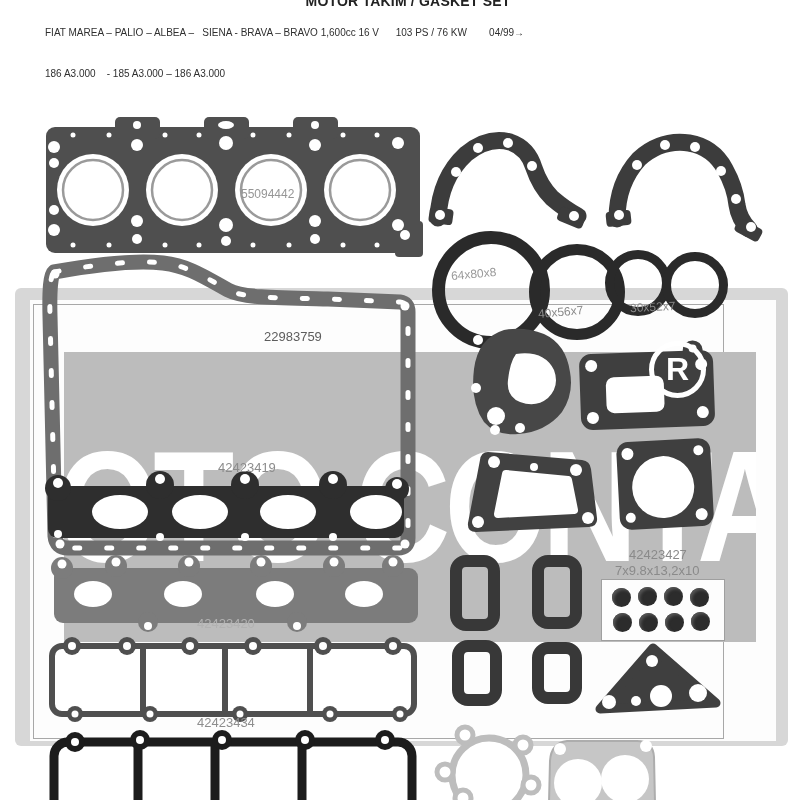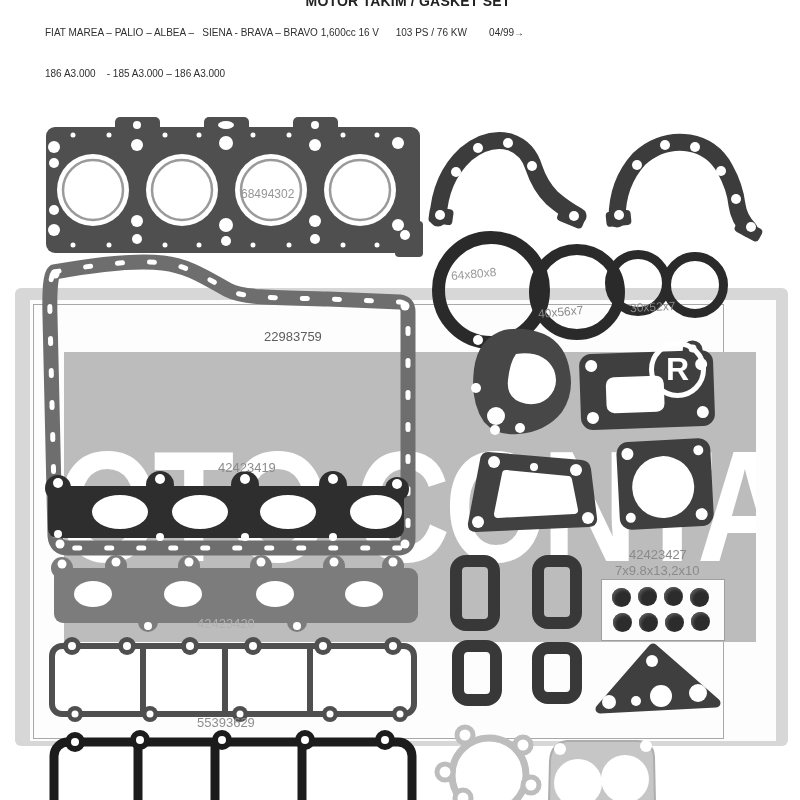--- a/index.html
+++ b/index.html
@@ -97,21 +97,21 @@
       <circle cx="30" cy="132" r="2.5"></circle>
         <circle cx="66" cy="132" r="2.5"></circle>
         <circle cx="122" cy="132" r="2.5"></circle>
       <circle cx="156" cy="132" r="2.5"></circle>
         <circle cx="210" cy="132" r="2.5"></circle>
         <circle cx="246" cy="132" r="2.5"></circle>
       <circle cx="300" cy="132" r="2.5"></circle>
         <circle cx="334" cy="132" r="2.5"></circle>
     </g>
   </svg>
-  <div class="lbl" style="left:241px;top:187px;color:#969696;">68494302</div>
+  <div class="lbl" style="left:241px;top:187px;color:#969696;">55094442</div>
 
   <svg class="abs" style="left:428px;top:128px;" width="157" height="102" viewBox="0 0 157 102">
     <path d="M10,90 Q12,50 38,26 Q60,8 82,14 Q100,20 106,40 Q112,58 124,70 Q138,82 150,88" fill="none" stroke="#3c3c3c" stroke-width="17" stroke-linecap="round"></path>
     <rect x="1" y="80" width="24" height="16" rx="4" fill="#3c3c3c" transform="rotate(8 13 88)"></rect>
     <rect x="130" y="82" width="27" height="15" rx="4" fill="#3c3c3c" transform="rotate(22 143 89)"></rect>
     <g fill="#ffffff">
       <circle cx="12" cy="87" r="5"></circle>
         <circle cx="28" cy="44" r="5"></circle>
         <circle cx="50" cy="20" r="5"></circle>
       <circle cx="80" cy="15" r="5"></circle>
@@ -295,21 +295,21 @@
       <circle cx="205" cy="12" r="4"></circle>
         <circle cx="275" cy="12" r="4"></circle>
         <circle cx="345" cy="12" r="4"></circle>
       <circle cx="27" cy="80" r="3.5"></circle>
         <circle cx="102" cy="80" r="3.5"></circle>
         <circle cx="192" cy="80" r="3.5"></circle>
       <circle cx="282" cy="80" r="3.5"></circle>
         <circle cx="352" cy="80" r="3.5"></circle>
     </g>
   </svg>
-  <div class="lbl" style="left:197px;top:715px;color:#8e8e8e;font-size:13px;">55393629</div>
+  <div class="lbl" style="left:197px;top:715px;color:#8e8e8e;font-size:13px;">42423434</div>
 
   <svg class="abs" style="left:48px;top:730px;" width="372" height="70" viewBox="0 0 372 70">
     <rect x="6" y="12" width="358" height="96" rx="14" fill="none" stroke="#1c1c1c" stroke-width="9"></rect>
     <g stroke="#1c1c1c" stroke-width="9">
       <line x1="90" y1="14" x2="90" y2="70"></line>
         <line x1="167" y1="14" x2="167" y2="70"></line>
       <line x1="254" y1="14" x2="254" y2="70"></line>
     </g>
     <g fill="#1c1c1c">
       <circle cx="27" cy="12" r="10"></circle>

